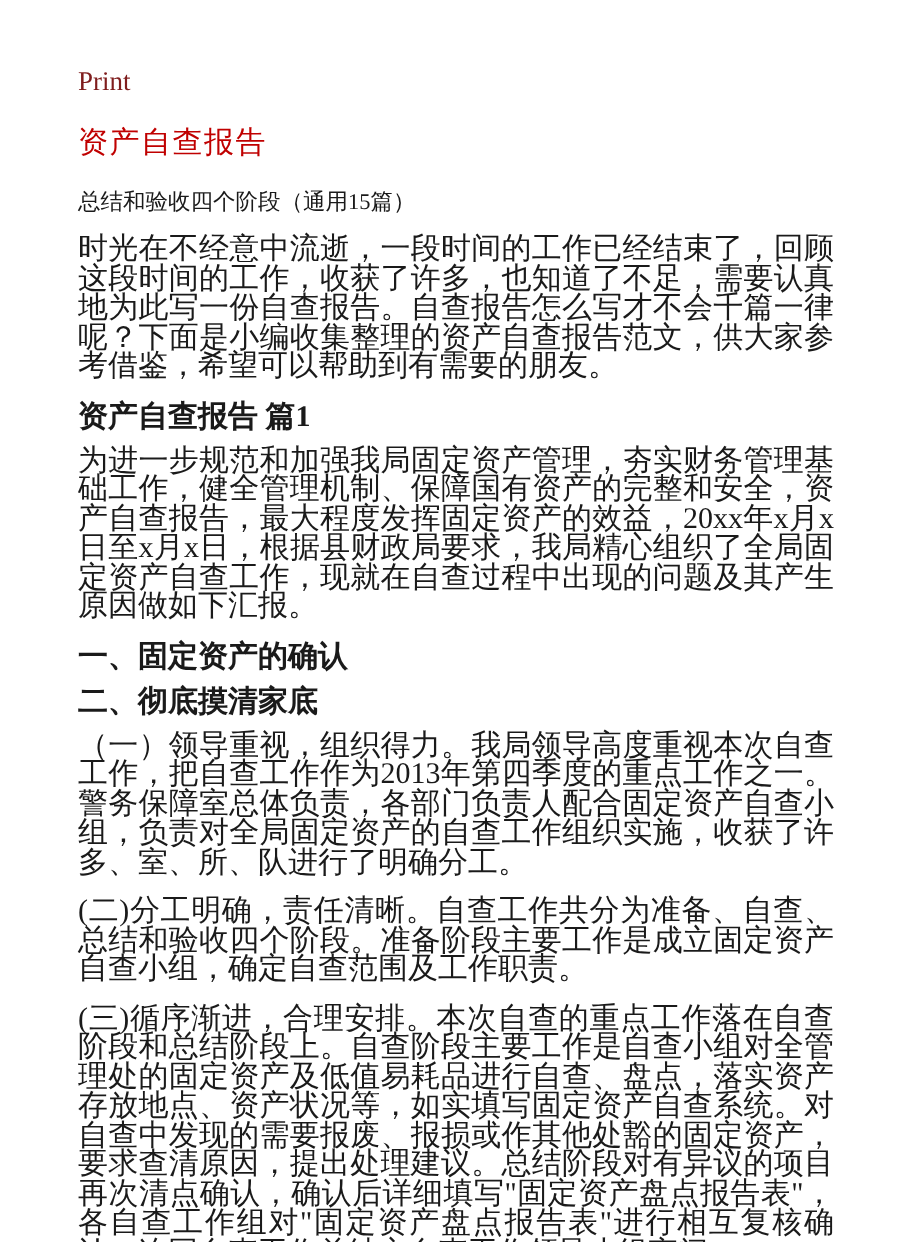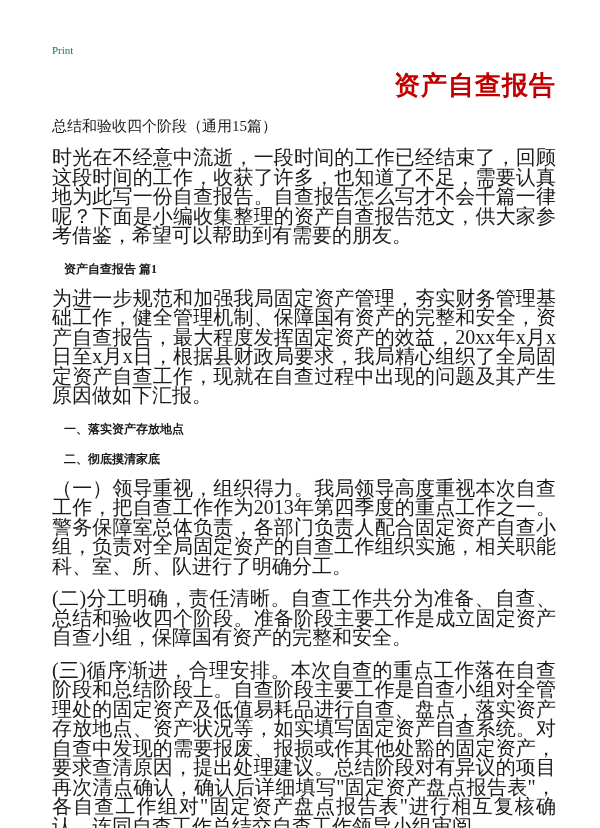--- a/index.html
+++ b/index.html
@@ -12,66 +12,66 @@
     width: 600px;
     height: 828px;
     box-sizing: border-box;
     background: #ffffff;
     padding: 44px 44px 0 52px;
     overflow: hidden;
     font-family: "Liberation Serif", "DejaVu Serif", serif;
     color: #1a1a1a;
   }
   .print-label {
-    font-size: 11px;
-    color: #15803d;
+    font-size: 18px;
+    color: #7f1d1d;
     margin: 0 0 16px 0;
   }
   .doc-title {
-    font-size: 26px;
-    font-weight: bold;
-    text-align: right;
+    font-size: 20px;
+    font-weight: normal;
+    text-align: left;
     letter-spacing: 1px;
     margin: 0 0 16px 0;
     line-height: 28px;
   }
   .doc-subtitle {
     font-size: 15px;
     margin: 0 0 12px 0;
     line-height: 20px;
   }
   .para {
     font-size: 20px;
     line-height: 19.5px;
     text-align: justify;
     text-justify: inter-ideograph;
     margin: 0 0 13px 0;
   }
   .heading {
-    font-size: 12px;
+    font-size: 20px;
     font-weight: bold;
     line-height: 20px;
-    margin: 3px 0 10px 12px;
+    margin: 3px 0 10px 0;
   }
 </style>
 </head>
 <body>
 
 <div class="page" style="background: rgb(255, 255, 255); color: rgb(26, 26, 26);">
   <div class="print-label">Print</div>
 
   <h1 class="doc-title" style="color: rgb(192, 0, 0);">资产自查报告</h1>
 
   <div class="doc-subtitle">总结和验收四个阶段（通用15篇）</div>
 
   <p class="para">时光在不经意中流逝，一段时间的工作已经结束了，回顾这段时间的工作，收获了许多，也知道了不足，需要认真地为此写一份自查报告。自查报告怎么写才不会千篇一律呢？下面是小编收集整理的资产自查报告范文，供大家参考借鉴，希望可以帮助到有需要的朋友。</p>
 
   <div id="sections">
       <h2 class="heading">资产自查报告 篇1</h2>
       <p class="para">为进一步规范和加强我局固定资产管理，夯实财务管理基础工作，健全管理机制、保障国有资产的完整和安全，资产自查报告，最大程度发挥固定资产的效益，20xx年x月x日至x月x日，根据县财政局要求，我局精心组织了全局固定资产自查工作，现就在自查过程中出现的问题及其产生原因做如下汇报。</p>
-      <h2 class="heading">一、落实资产存放地点</h2>
+      <h2 class="heading">一、固定资产的确认</h2>
       <h2 class="heading">二、彻底摸清家底</h2>
-      <p class="para">（一）领导重视，组织得力。我局领导高度重视本次自查工作，把自查工作作为2013年第四季度的重点工作之一。警务保障室总体负责，各部门负责人配合固定资产自查小组，负责对全局固定资产的自查工作组织实施，相关职能科、室、所、队进行了明确分工。</p>
-      <p class="para">(二)分工明确，责任清晰。自查工作共分为准备、自查、总结和验收四个阶段。准备阶段主要工作是成立固定资产自查小组，保障国有资产的完整和安全。</p>
+      <p class="para">（一）领导重视，组织得力。我局领导高度重视本次自查工作，把自查工作作为2013年第四季度的重点工作之一。警务保障室总体负责，各部门负责人配合固定资产自查小组，负责对全局固定资产的自查工作组织实施，收获了许多、室、所、队进行了明确分工。</p>
+      <p class="para">(二)分工明确，责任清晰。自查工作共分为准备、自查、总结和验收四个阶段。准备阶段主要工作是成立固定资产自查小组，确定自查范围及工作职责。</p>
       <p class="para">(三)循序渐进，合理安排。本次自查的重点工作落在自查阶段和总结阶段上。自查阶段主要工作是自查小组对全管理处的固定资产及低值易耗品进行自查、盘点，落实资产存放地点、资产状况等，如实填写固定资产自查系统。对自查中发现的需要报废、报损或作其他处豁的固定资产，要求查清原因，提出处理建议。总结阶段对有异议的项目再次清点确认，确认后详细填写"固定资产盘点报告表"，各自查工作组对"固定资产盘点报告表"进行相互复核确认，连同自查工作总结交自查工作领导小组审阅。</p>
       <h2 class="heading">三、资产自查报告</h2>
     </div>
 </div>
 
 </body></html>

